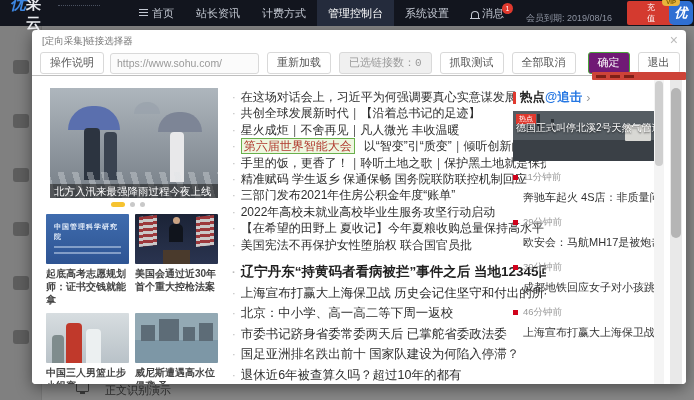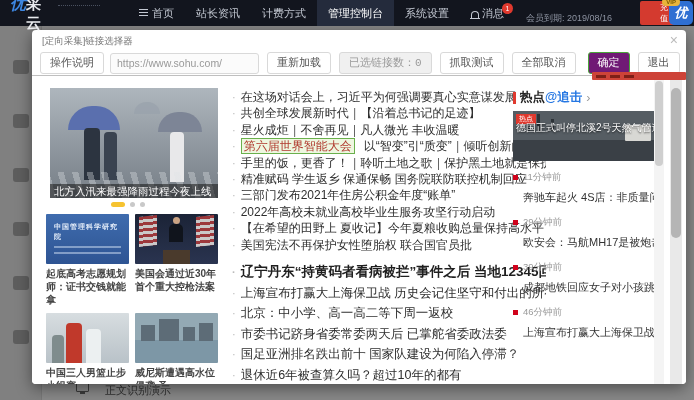--- a/index.html
+++ b/index.html
@@ -20,21 +20,21 @@
   .nav-icon { display:inline-block; width:9px; height:7px; margin-right:4px;
     border-top:1px solid #c3c8d2; border-bottom:1px solid #c3c8d2; position:relative; top:-1px; }
   .nav-icon::after { content:""; position:absolute; left:0; right:0; top:2px; border-top:1px solid #c3c8d2; }
   .bell { display:inline-block; width:8px; height:7px; border:1px solid #c3c8d2;
     border-radius:4px 4px 0 0; border-bottom:none; margin-right:3px; position:relative; top:1px; }
   .bell::after { content:""; position:absolute; left:-2px; right:-2px; bottom:-1px; border-bottom:1px solid #c3c8d2; }
   .msg-badge { display:inline-block; min-width:11px; height:11px; background:#e0392e; color:#fff;
     border-radius:6px; font-size:7px; line-height:11px; text-align:center; position:relative; top:-6px; left:-2px; }
   .top-right { margin-left:auto; display:flex; align-items:flex-end; margin-right:26px;gap:9px; }
   .member { color:#8d93a1; font-size:9px; white-space:nowrap; }
-  .recharge { background:#d43a2f; color:#fff; font-size:8px; padding:1px 20px; border-radius:2px; margin-left:19px; cursor:pointer; }
+  .recharge { background:#d43a2f; color:#fff; font-size:8px; padding:1px 20px; border-radius:2px; margin-left:6px; cursor:pointer; }
   .viplogo { position:absolute; right:1px; top:1px; width:24px; height:24px; background:#2f6fd2;
     border-radius:5px; color:#fff; font-weight:bold; font-style:italic; font-size:13px;
     text-align:center; line-height:24px; z-index:31; }
   .vip-pill { position:absolute; right:14px; top:-2px; background:#e8b53a; color:#7a5a00;
     font-size:6px; font-weight:bold; padding:1px 4px; border-radius:6px; z-index:32; }
 
   
   .back { position:absolute; top:26px; left:0; right:0; bottom:0; background:#ececec; }
   .side { position:absolute; top:0; left:0; width:42px; bottom:0; background:#dcdcdc; border-right:1px solid #cfcfcf; }
   .side .sicon { position:absolute; left:13px; width:16px; height:14px; background:#a3a3a3; border-radius:3px; }

